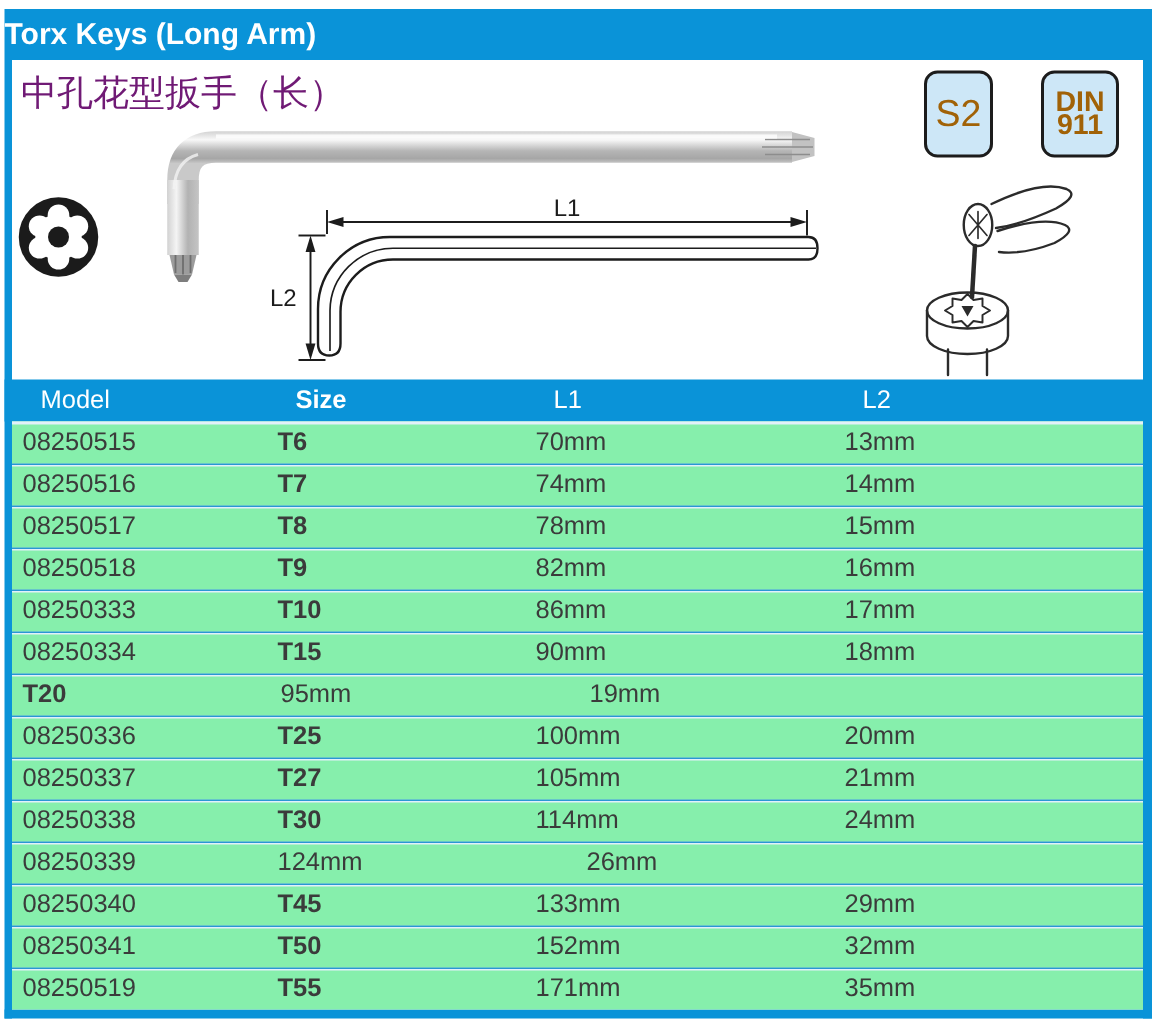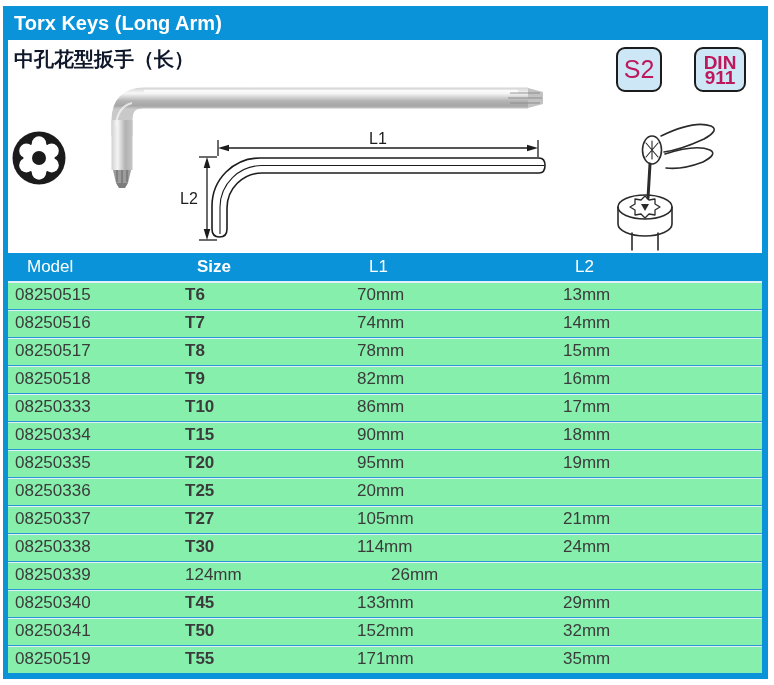--- a/index.html
+++ b/index.html
@@ -1,30 +1,30 @@
 <!DOCTYPE html>
 <html><head>
 <meta charset="utf-8">
 <style>
   html,body{margin:0;padding:0;}
   body{font-family:"Liberation Sans","DejaVu Sans",sans-serif;background:#ffffff;}
   .page{position:relative;width:774px;height:685px;background:#ffffff;overflow:hidden;}
 
   .title-bar{position:absolute;left:3px;top:6px;width:765px;height:34px;background:#0a93d8;
-    color:#ffffff;font-size:20px;font-weight:bold;line-height:34px;padding-left:11px;box-sizing:border-box;}
+    color:#ffffff;font-size:20px;font-weight:bold;line-height:34px;box-sizing:border-box;}
 
   .left-strip{position:absolute;left:3px;top:40px;width:5px;height:639px;background:#0a93d8;}
   .right-strip{position:absolute;left:762px;top:40px;width:6px;height:639px;background:#0a93d8;}
   .bottom-bar{position:absolute;left:3px;top:673px;width:765px;height:6px;background:#0a93d8;}
 
-  .subtitle{position:absolute;left:14px;top:46px;font-size:20px;font-weight:bold;color:#0f172a;}
-
-  .badge{position:absolute;top:47px;height:45px;box-sizing:border-box;border:2px solid #1c1c1c;
+  .subtitle{position:absolute;left:14px;top:46px;font-size:24px;font-weight:normal;color:#701a75;}
+
+  .badge{position:absolute;top:47px;height:58px;box-sizing:border-box;border:2px solid #1c1c1c;
     border-radius:9px;background:#cde7f7;display:flex;flex-direction:column;align-items:center;justify-content:center;
-    color:#be185d;}
+    color:#a16207;}
   .badge-s2{left:616px;width:46px;font-size:25px;}
   .badge-din{left:694px;width:52px;font-size:19px;font-weight:bold;line-height:15px;}
 
   .photo-svg{position:absolute;left:80px;top:76px;}
   .torx-icon{position:absolute;left:10px;top:129px;}
   .diagram-svg{position:absolute;left:178px;top:124px;}
   .usage-svg{position:absolute;left:608px;top:112px;}
 
   .thead{position:absolute;left:3px;top:253px;width:765px;height:28px;background:#0a93d8;box-sizing:border-box;}
   .thead-inner{margin-left:17px;width:754px;height:28px;display:flex;}
@@ -188,28 +188,28 @@
       <div class="cell c2">86mm</div>
       <div class="cell c3">17mm</div>
     </div>
       <div class="trow">
       <div class="cell c0">08250334</div>
       <div class="cell c1">T15</div>
       <div class="cell c2">90mm</div>
       <div class="cell c3">18mm</div>
     </div>
       <div class="trow">
-      <div class="cell c0">08250335</div>
       <div class="cell c1">T20</div>
       <div class="cell c2">95mm</div>
       <div class="cell c3">19mm</div>
     </div>
       <div class="trow">
       <div class="cell c0">08250336</div>
       <div class="cell c1">T25</div>
+      <div class="cell c2">100mm</div>
       <div class="cell c3">20mm</div>
     </div>
       <div class="trow">
       <div class="cell c0">08250337</div>
       <div class="cell c1">T27</div>
       <div class="cell c2">105mm</div>
       <div class="cell c3">21mm</div>
     </div>
       <div class="trow">
       <div class="cell c0">08250338</div>

